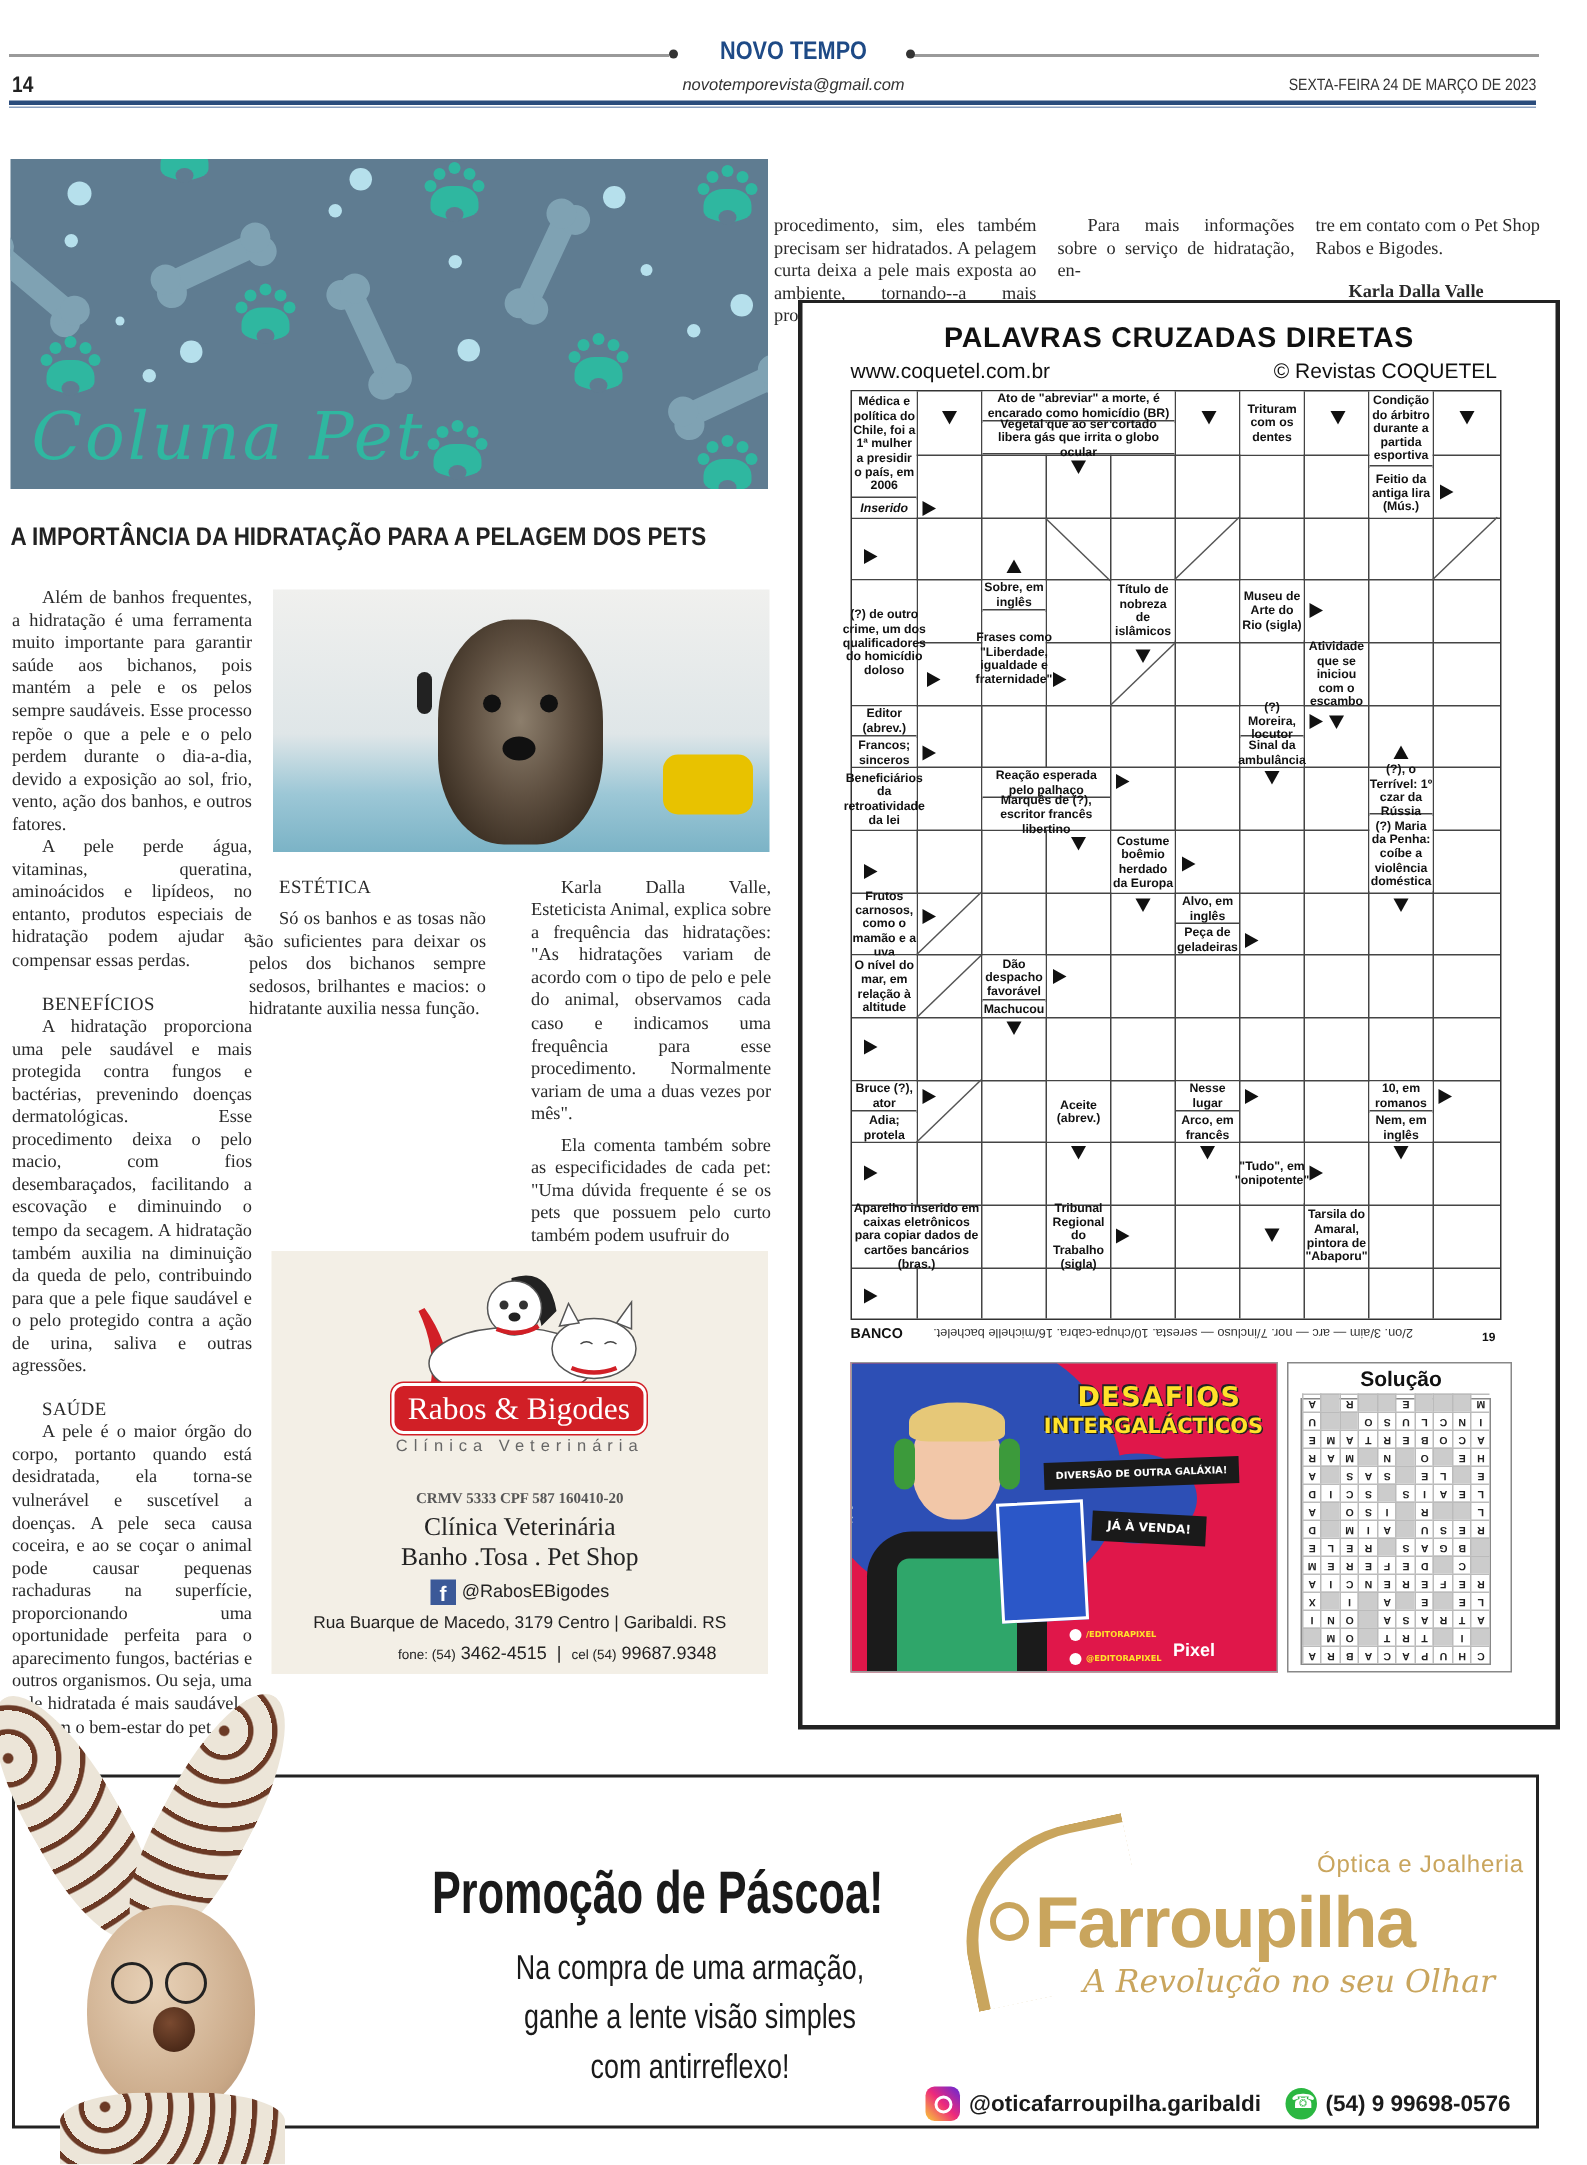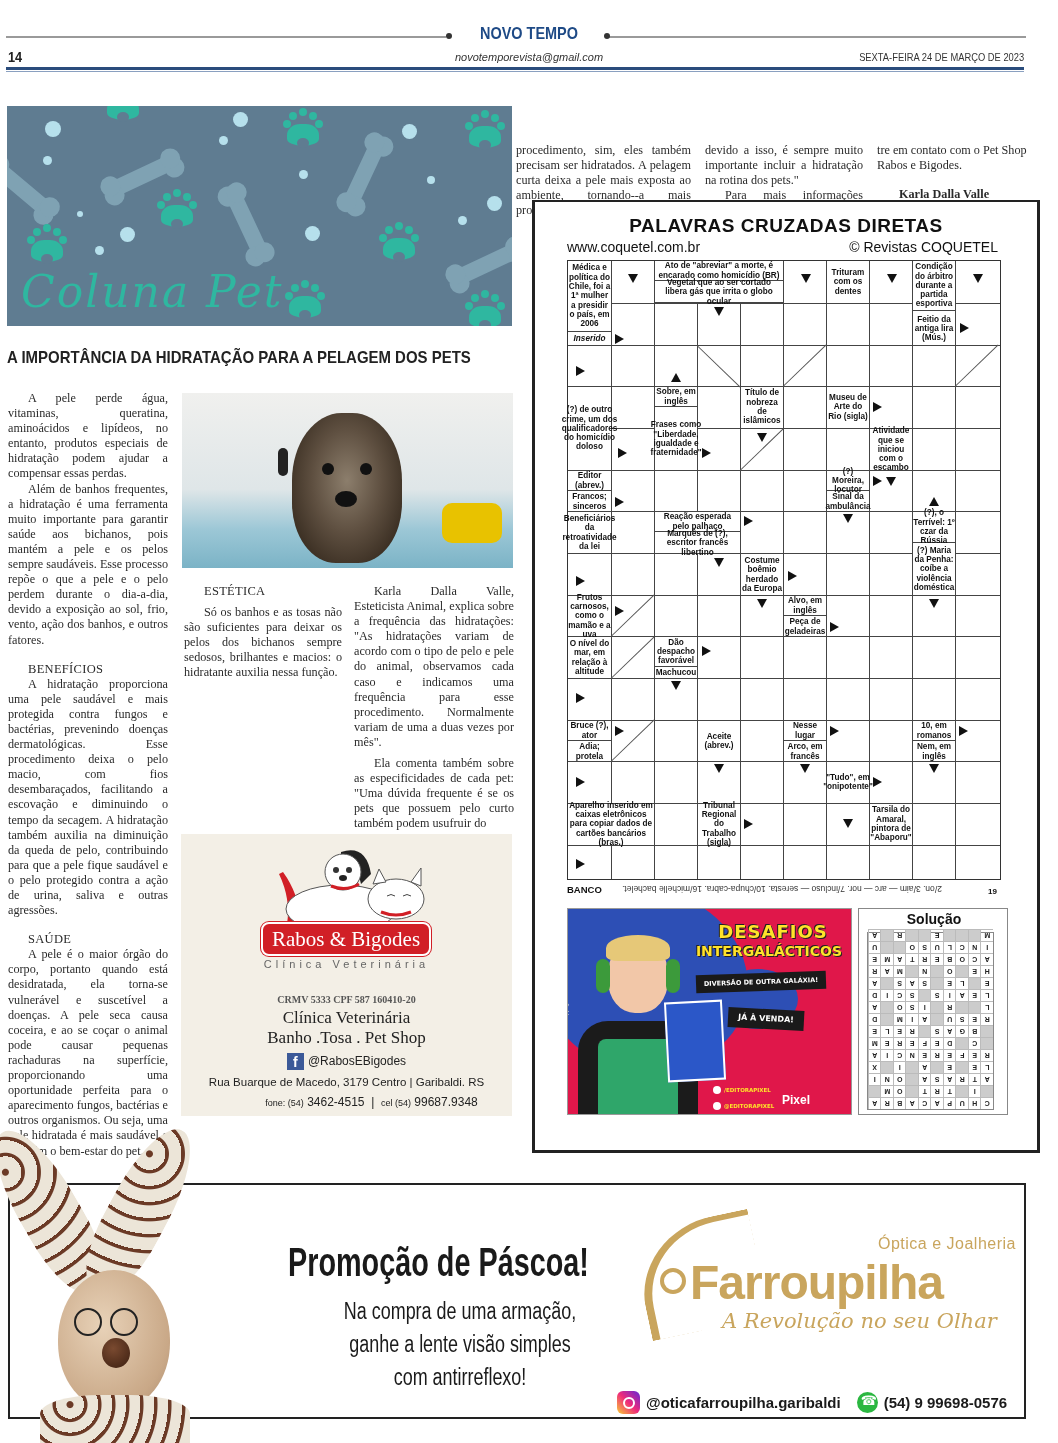--- a/index.html
+++ b/index.html
@@ -170,54 +170,53 @@
   <div class="dot" style="left:292px;top:64px;width:9px;height:9px;"></div>
   <div class="dot" style="left:420px;top:70px;width:8px;height:8px;"></div>
   <div class="dot" style="left:451px;top:110px;width:9px;height:9px;"></div>
   <div class="bubble dot" style="left:70px;top:105px;width:6px;height:6px;"></div>
   <div class="banner-title">Coluna Pet</div>
 </div>
 
 <div class="headline">A IMPORTÂNCIA DA HIDRATAÇÃO PARA A PELAGEM DOS PETS</div>
 
 <div class="col" style="left:8px;top:391px;width:160px;">
+  <p>Além de banhos frequentes, a hidratação é uma ferramenta muito importante para garantir saúde aos bichanos, pois mantém a pele e os pelos sempre saudáveis. Esse processo repõe o que a pele e o pelo perdem durante o dia-a-dia, devido a exposição ao sol, frio, vento, ação dos banhos, e outros fatores.</p>
   <p>A pele perde água, vitaminas, queratina, aminoácidos e lipídeos, no entanto, produtos especiais de hidratação podem ajudar a compensar essas perdas.</p>
-  <p>Além de banhos frequentes, a hidratação é uma ferramenta muito importante para garantir saúde aos bichanos, pois mantém a pele e os pelos sempre saudáveis. Esse processo repõe o que a pele e o pelo perdem durante o dia-a-dia, devido a exposição ao sol, frio, vento, ação dos banhos, e outros fatores.</p>
   <h4>BENEFÍCIOS</h4>
   <p>A hidratação proporciona uma pele saudável e mais protegida contra fungos e bactérias, prevenindo doenças dermatológicas. Esse procedimento deixa o pelo macio, com fios desembaraçados, facilitando a escovação e diminuindo o tempo da secagem. A hidratação também auxilia na diminuição da queda de pelo, contribuindo para que a pele fique saudável e o pelo protegido contra a ação de urina, saliva e outras agressões.</p>
   <h4>SAÚDE</h4>
   <p>A pele é o maior órgão do corpo, portanto quando está desidratada, ela torna-se vulnerável e suscetível a doenças.  A pele seca causa coceira, e ao se coçar o animal pode causar pequenas rachaduras na superfície, proporcionando uma oportunidade perfeita para o aparecimento fungos, bactérias e outros organismos. Ou seja, uma pele hidratada é mais saudável e mantém o bem-estar do pet.</p>
 </div>
 
 <div class="dog-photo">
   <div class="head"></div>
   <div class="eye" style="left:140px;top:70px;"></div>
   <div class="eye" style="left:178px;top:70px;"></div>
   <div class="nose"></div>
   <div class="headset"></div>
   <div class="towel"></div>
 </div>
 
-<div class="col" style="left:184px;top:584px;width:158px;">
+<div class="col" style="left:166px;top:584px;width:158px;">
   <h4 style="margin-top:0;">ESTÉTICA</h4>
   <div class="sp"></div>
   <p>Só os banhos e as tosas não são suficientes para deixar os pelos dos bichanos sempre sedosos, brilhantes e macios: o hidratante auxilia nessa função.</p>
 </div>
 
 <div class="col" style="left:354px;top:584px;width:160px;">
   <p>Karla Dalla Valle, Esteticista Animal, explica sobre a frequência das hidratações: "As hidratações variam de acordo com o tipo de pelo e pele do animal, observamos cada caso e indicamos uma frequência para esse procedimento. Normalmente variam de uma a duas vezes por mês".</p>
   <div class="sp"></div>
   <p>Ela comenta também sobre as especificidades de cada pet: "Uma dúvida frequente é se os pets que possuem pelo curto também podem usufruir do</p>
 </div>
 
 <div class="rcol" style="left:516px;width:175px;">
   <p>procedimento, sim, eles também precisam ser hidratados. A pelagem curta deixa a pele mais exposta ao ambiente, tornando--a mais propensa a problemas,</p>
 </div>
 <div class="rcol" style="left:705px;width:158px;">
-  <p>devido a isso, é sempre muito importante incluir a hidratação na rotina dos pets."</p>
   <p class="ind">Para mais informações sobre o serviço de hidratação, en-</p>
 </div>
 <div class="rcol" style="left:877px;width:160px;text-align:left;">
   <p>tre em contato com o Pet Shop Rabos e Bigodes.</p>
   <p style="margin-top:14px;padding-left:22px;font-weight:bold;">Karla Dalla Valle</p>
   <p style="padding-left:22px;">Esteticista Animal</p>
 </div>
 
 <div class="ad-rb">
   <svg class="pets" viewBox="0 0 160 90">

